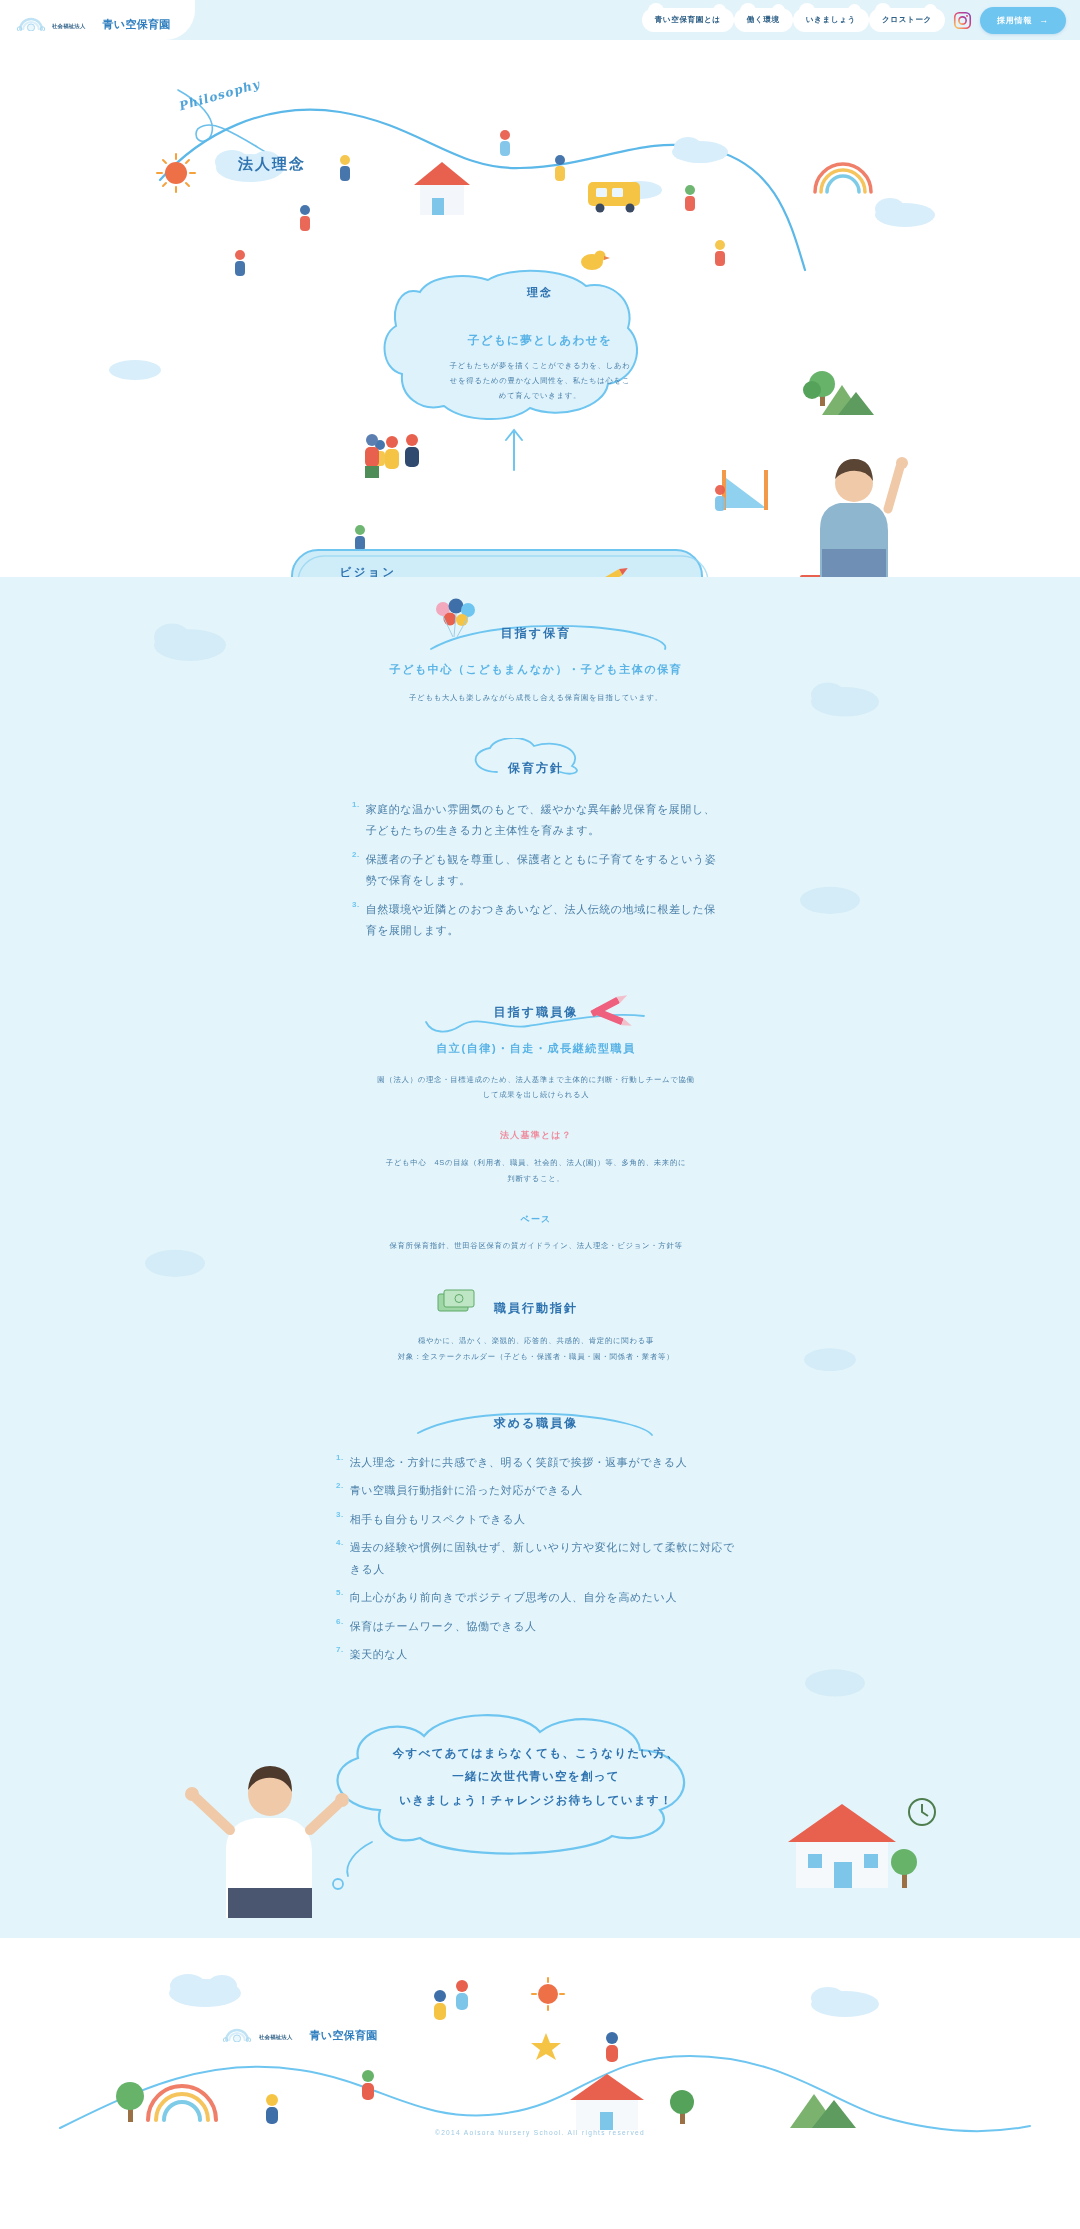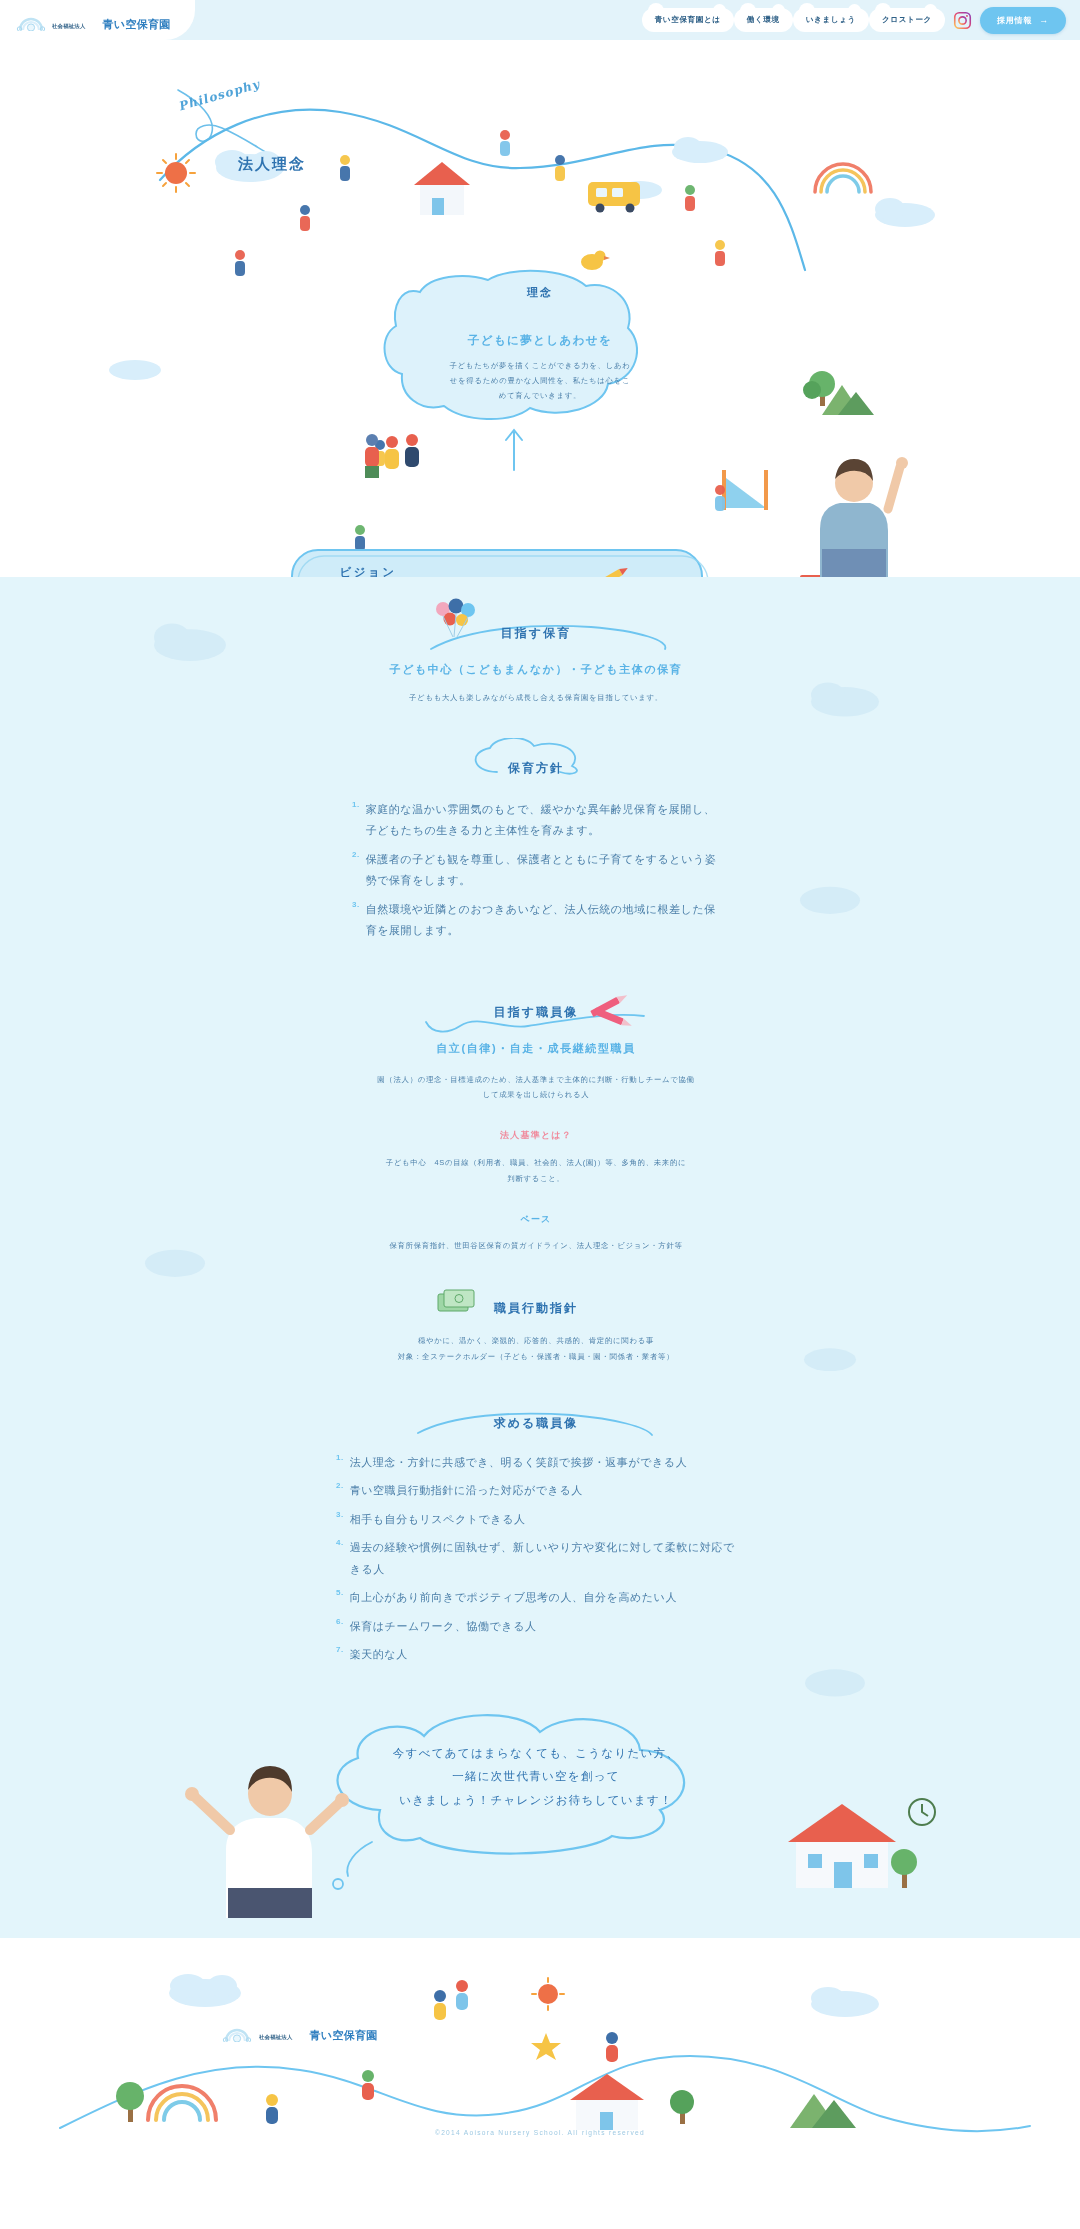--- a/index.html
+++ b/index.html
@@ -103,21 +103,21 @@
   .para { font-size:7.4px; line-height:2.15; color:#4a7ea8; letter-spacing:.7px; }
 
   .numlist { width:368px; margin:0 auto; text-align:left; }
   .numrow { display:flex; gap:6px; margin-bottom:7px; }
   .numrow .n { font-size:8px; font-weight:900; color:#6ec5f0; flex:none; padding-top:1px; letter-spacing:.5px;}
   .numrow .t { font-size:11px; line-height:1.95; color:#4a7ea8; letter-spacing:.55px; }
 
   .minihead { font-size:9px; font-weight:900; color:#59b3e6; letter-spacing:1.2px; }
 
   .cta-cloud { position:relative; text-align:center; }
-  .cta-line { font-size:11.5px; font-weight:400; color:#2f73b0; letter-spacing:1.3px; line-height:2.05; }
+  .cta-line { font-size:11.5px; font-weight:700; color:#2f73b0; letter-spacing:1.3px; line-height:2.05; }
 
   
   .footer { position:relative; height:218px; background:#fff; overflow:hidden; }
   .footer-svg { position:absolute; inset:0; width:1080px; height:218px; }
   .f-logo { position:absolute; left:222px; top:88px; display:flex; align-items:flex-end; gap:7px;}
   .copyright {
     position:absolute; left:0; right:0; bottom:20px; text-align:center;
     font-size:6.6px; color:#9ec9e2; letter-spacing:1.3px;
   }
 </style>

